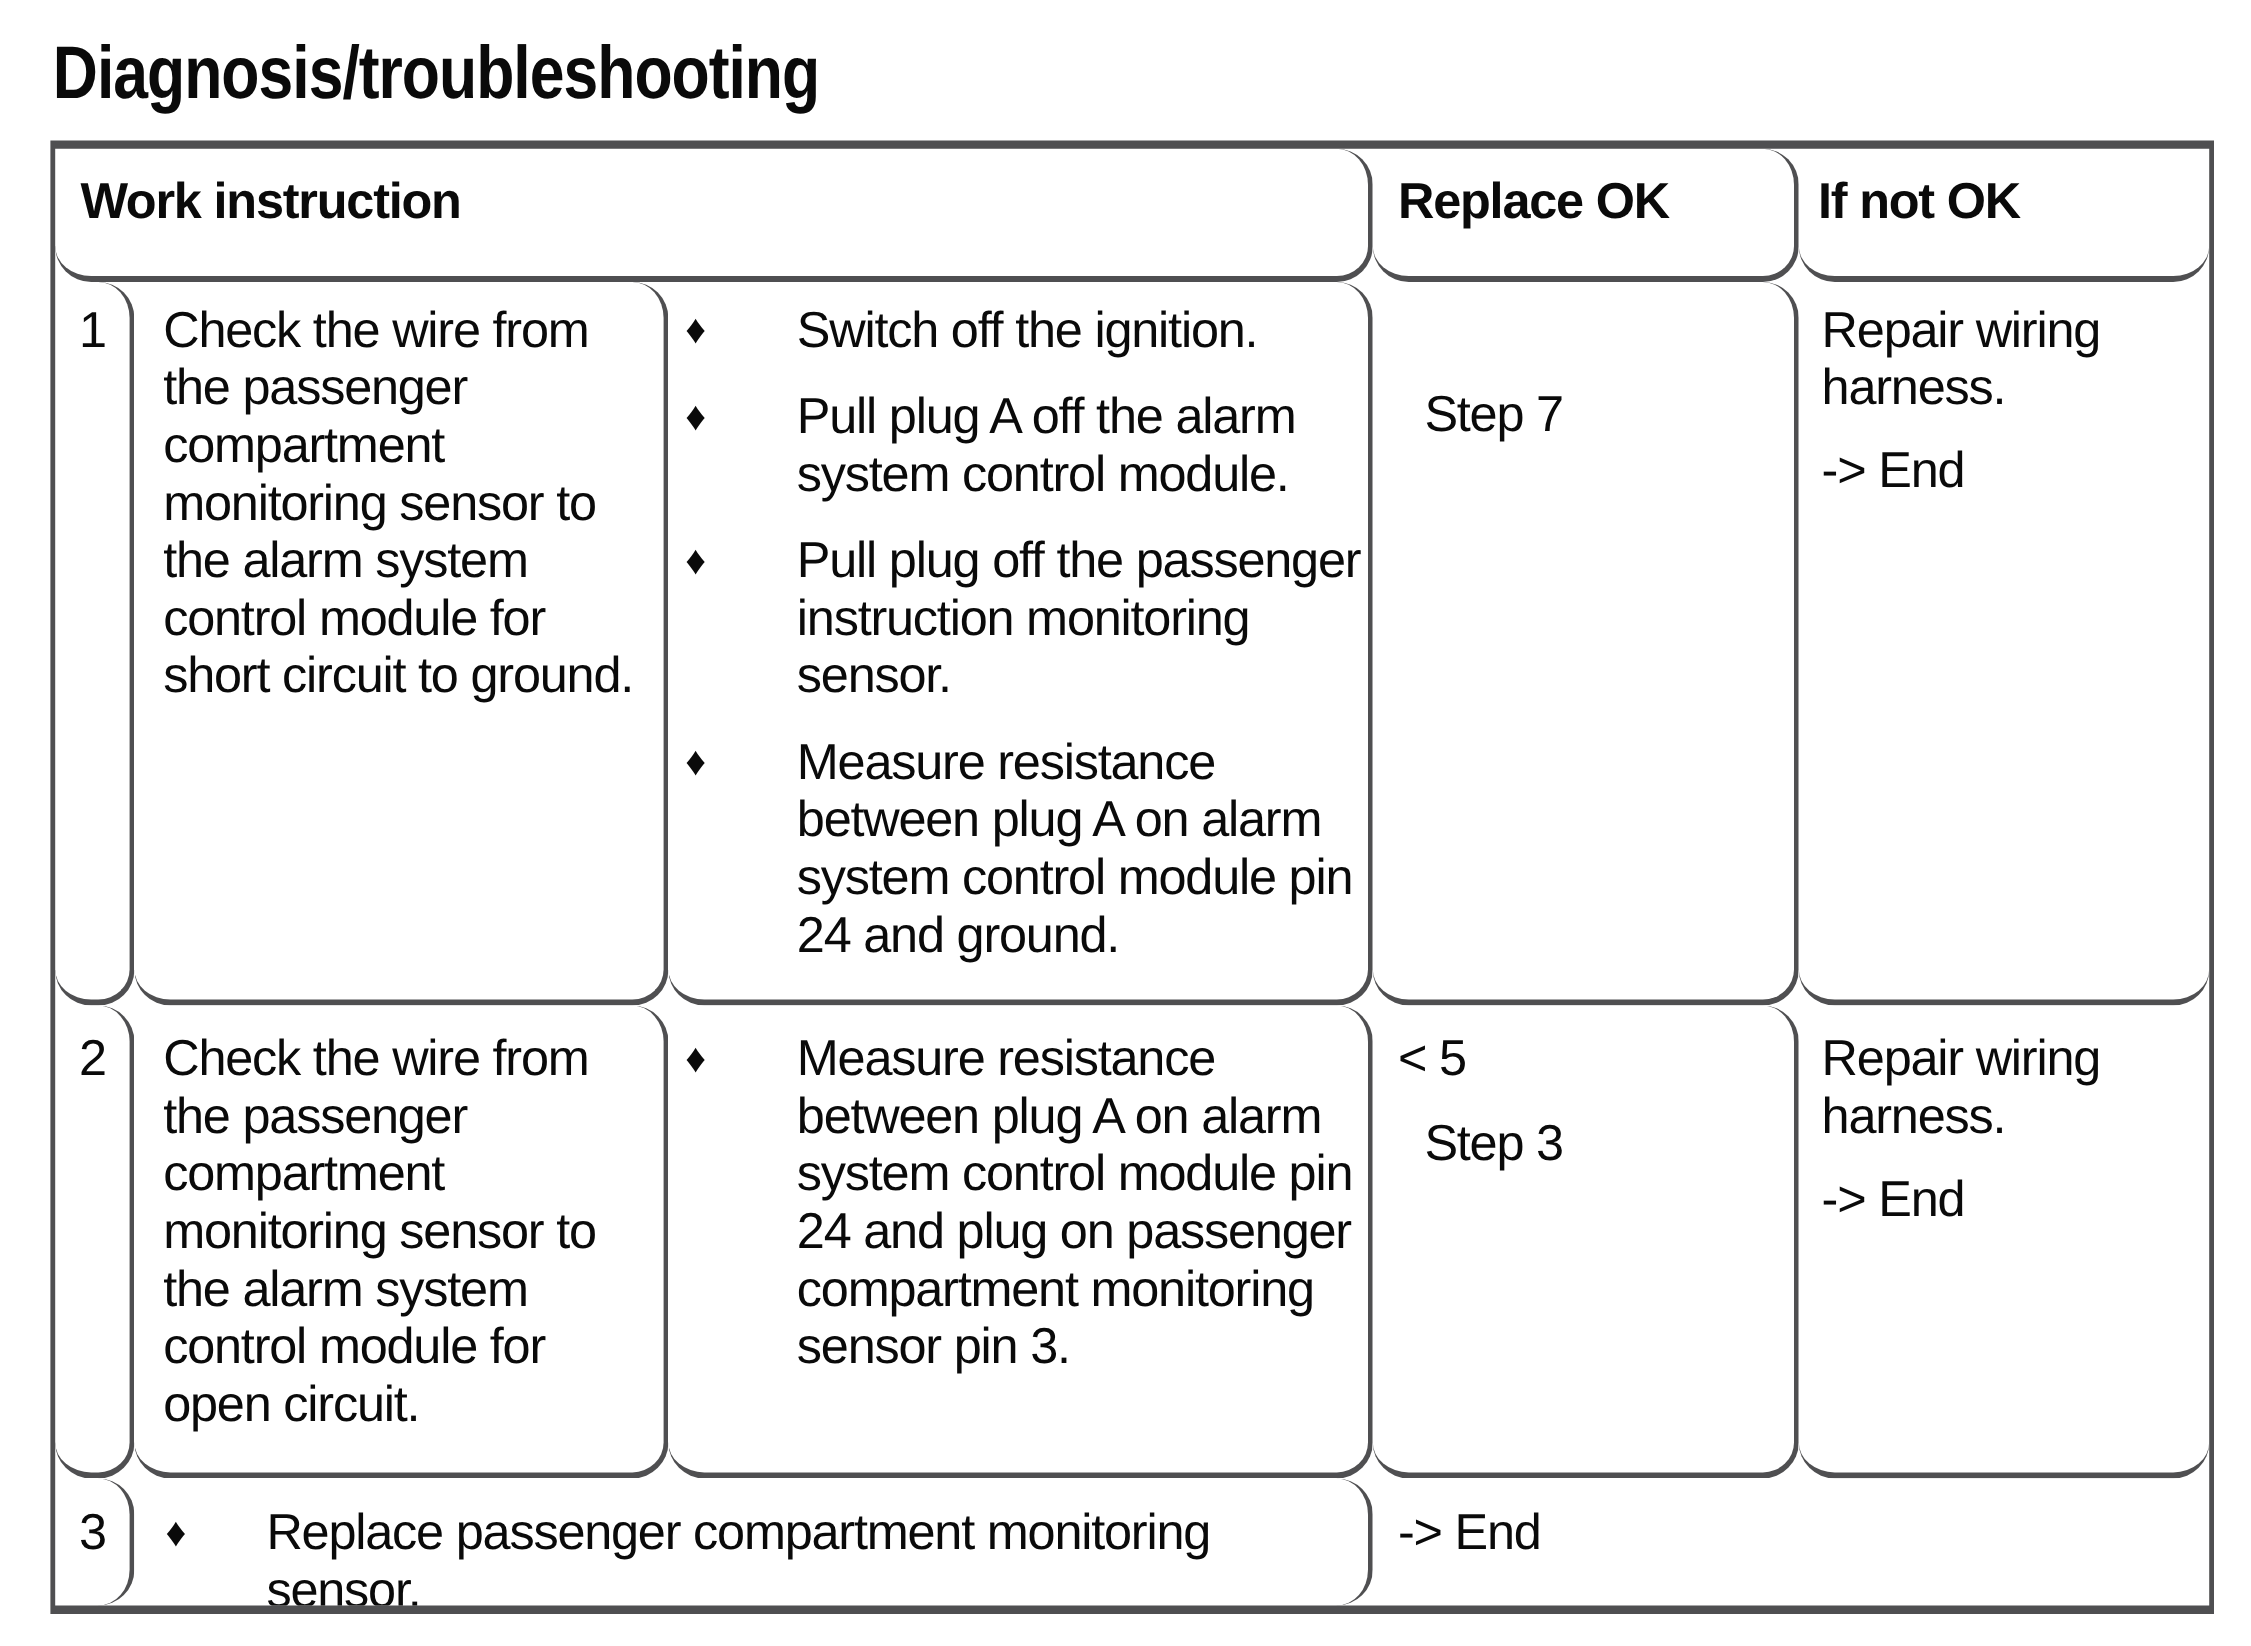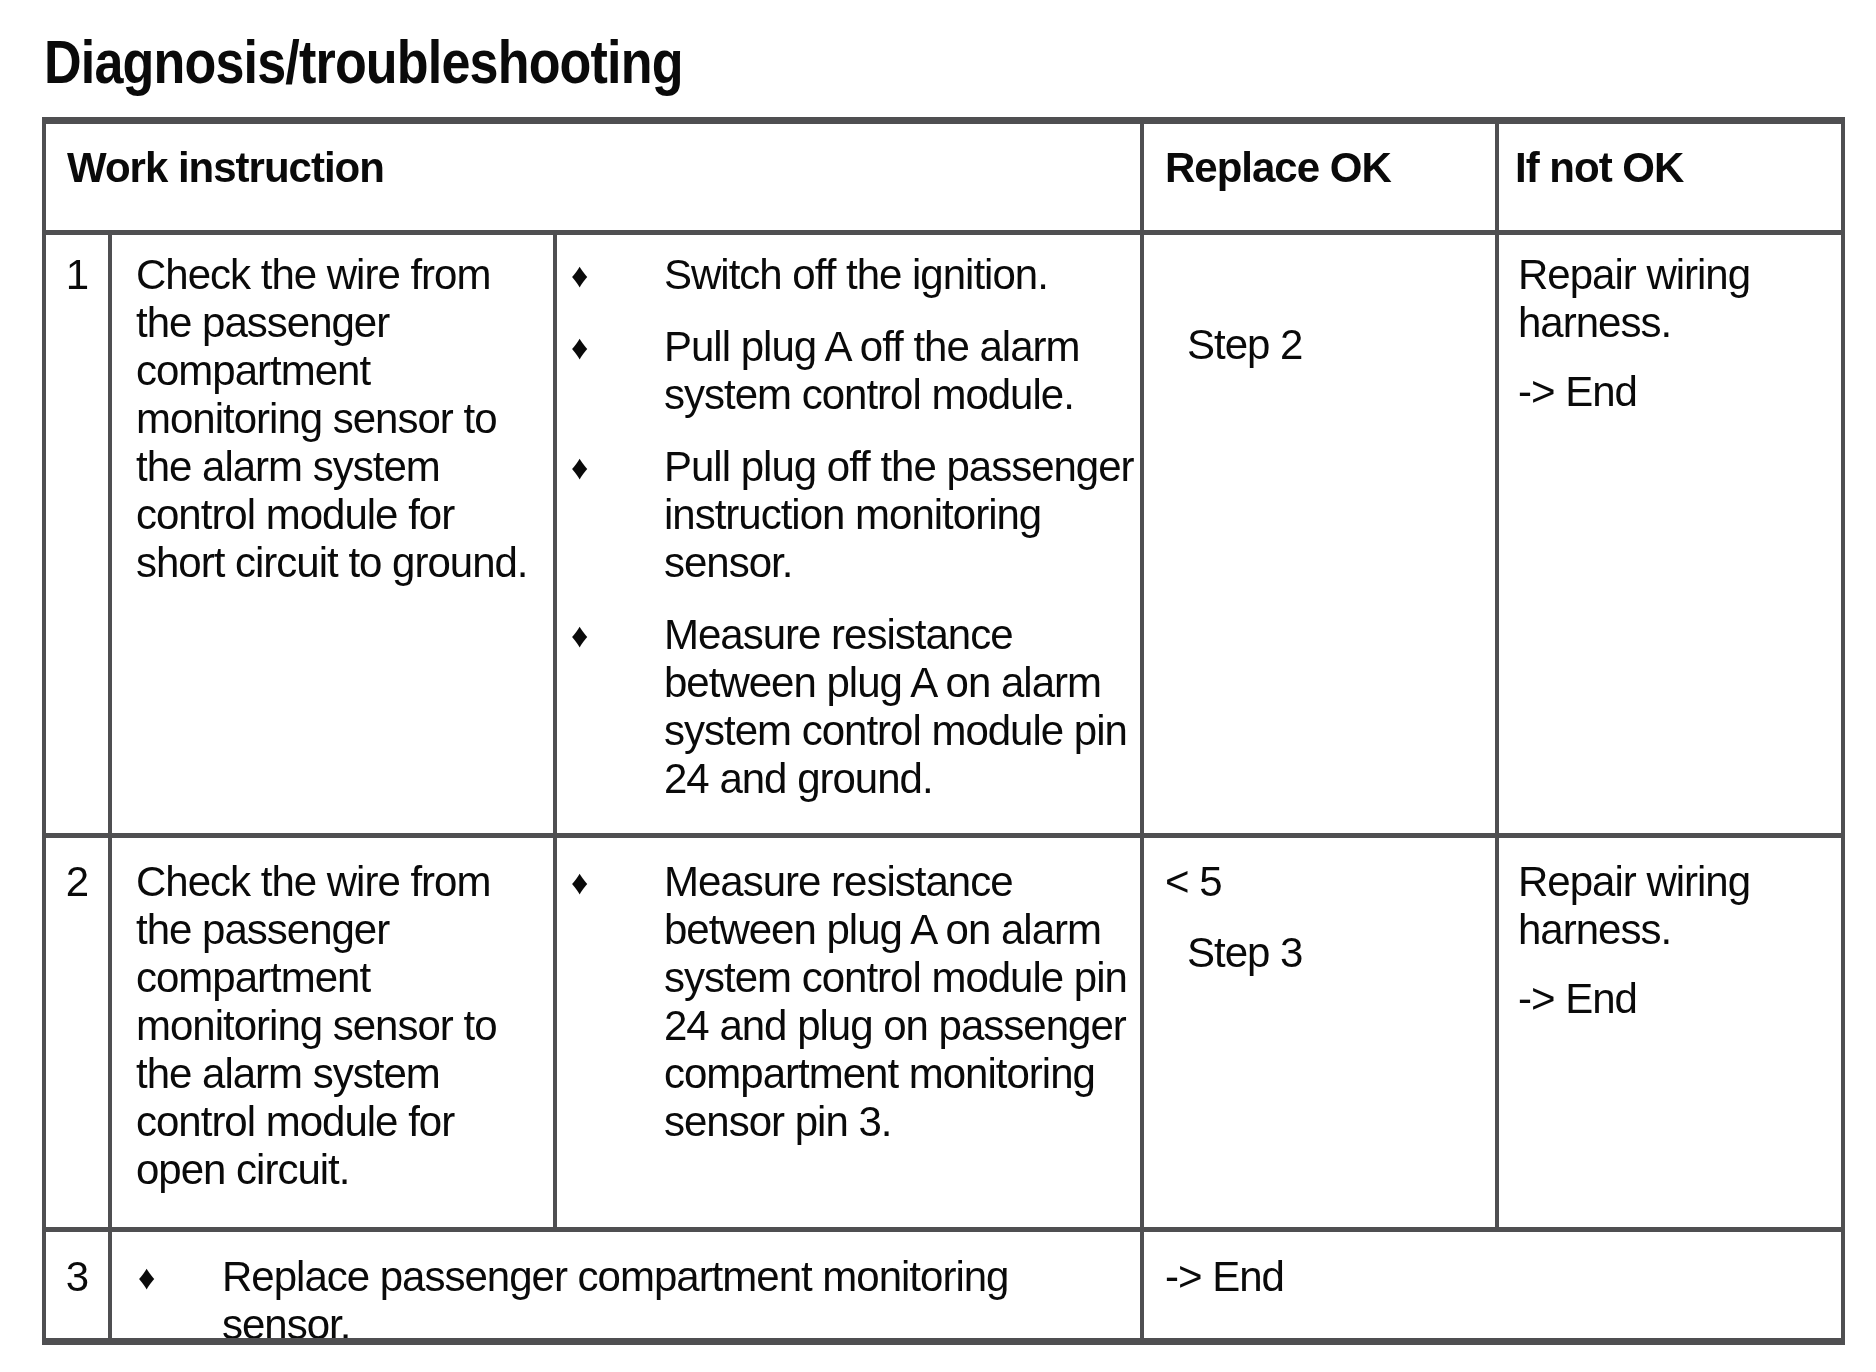--- a/index.html
+++ b/index.html
@@ -38,20 +38,21 @@
     grid-template-rows:111px 603px 394px 106px;
     background:#fff;
     font-size:42px;
     line-height:48px;
     letter-spacing:-1px;
   }
   .c{
     border-right:4px solid var(--line);
     border-bottom:5px solid var(--line);
     overflow:hidden;
+    border-radius:30px;
   }
   .no-r{border-right:none;}
   .no-b{border-bottom:none;}
   .hd{font-weight:700;padding-top:20px;padding-left:21px;}
   .hd-work{grid-column:1/4;}
   .hd-ifnot{padding-left:16px;}
   .pt1{padding-top:16px;}
   .pt2{padding-top:20px;}
   .pt3{padding-top:21px;}
   .num{text-align:center;padding-left:0;}
@@ -112,21 +113,21 @@
         <span class="diamond">♦</span>
         <span>Pull plug off the passenger instruction monitoring sensor.</span>
       </li>
       <li>
         <span class="diamond">♦</span>
         <span>Measure resistance between plug A on alarm system control module pin 24 and ground.</span>
       </li>
     </ul>
   </div>
   <div class="c display pt1">
-    <p class="step-indent mt-step2">Step 2</p>
+    <p class="step-indent mt-step2">Step 7</p>
   </div>
   <div class="c ifnot pt1 no-r">
     <p>Repair wiring harness.</p>
     <p class="mt-para">-&gt; End</p>
   </div>
 
   <div class="c num pt2">
     <span>2</span>
   </div>
   <div class="c instr pt2">

